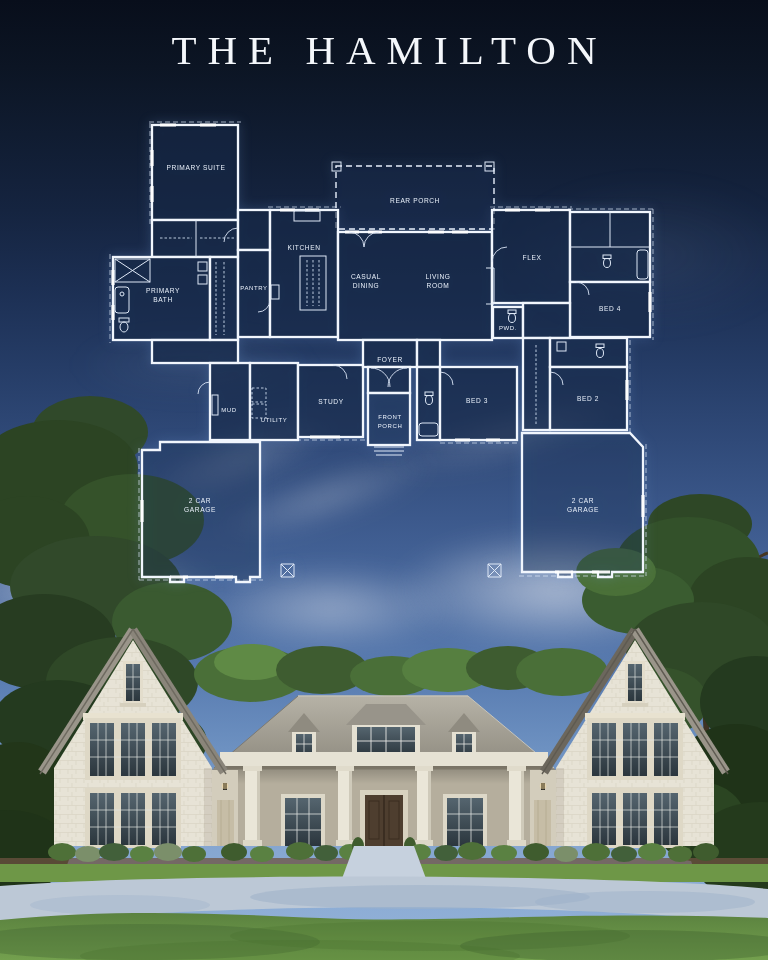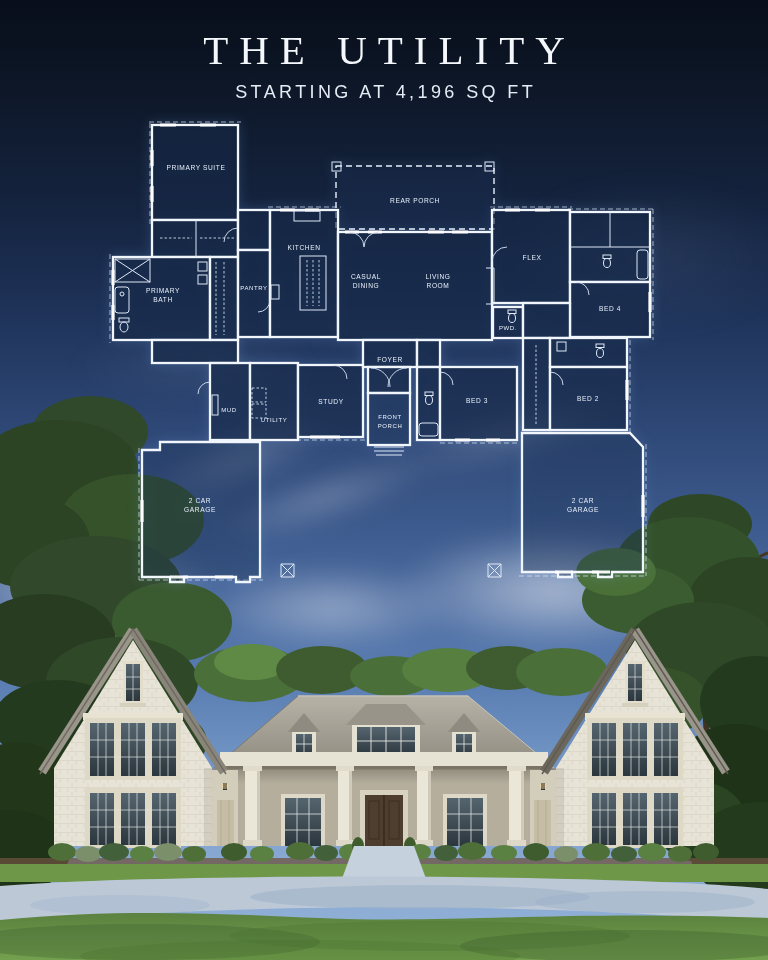--- a/index.html
+++ b/index.html
@@ -47,22 +47,21 @@
   <div class="cloud c6"></div>
   <div class="cloud c7"></div>
   <div class="cloud c4"></div>
   <div class="cloud c5"></div>
   <div class="cloud c8"></div>
   <div class="cloud c1"></div>
   <div class="cloud c2"></div>
   <div class="cloud c3"></div>
 
   <div class="masthead">
-    <div class="title">THE UTILITY</div>
-    <div class="subtitle">STARTING AT 4,196 SQ FT</div>
+    <div class="title">THE HAMILTON</div>
   </div>
 
   <svg class="layer" id="scene" width="768" height="960" viewBox="0 0 768 960">
     <defs>
       <pattern id="stone" width="16" height="9" patternUnits="userSpaceOnUse">
         <rect width="16" height="9" fill="#e7e3d6"></rect>
         <path d="M0,4.5 H16 M8,0 V4.5 M4,4.5 V9 M12,4.5 V9" stroke="#d9d3c3" stroke-width=".7"></path>
       </pattern>
       <pattern id="stoneDim" width="16" height="9" patternUnits="userSpaceOnUse">
         <rect width="16" height="9" fill="#cdc7b5"></rect>

